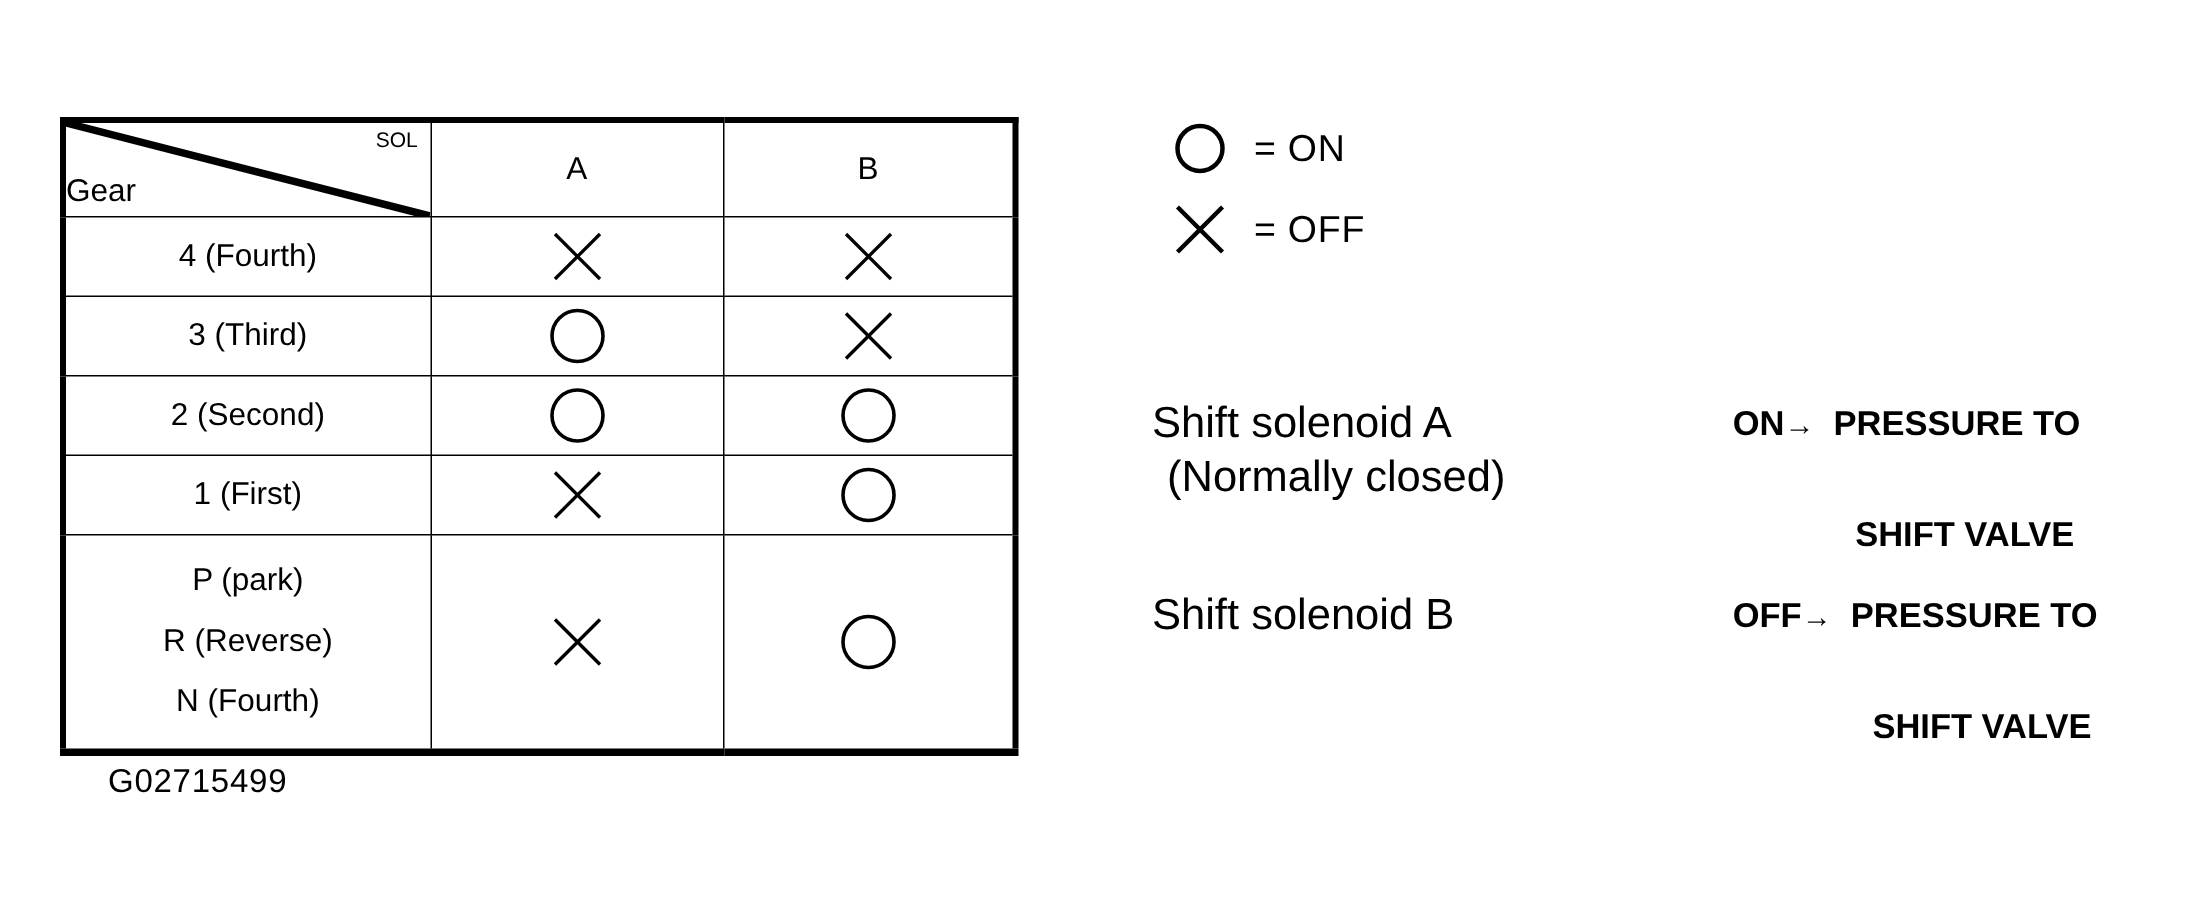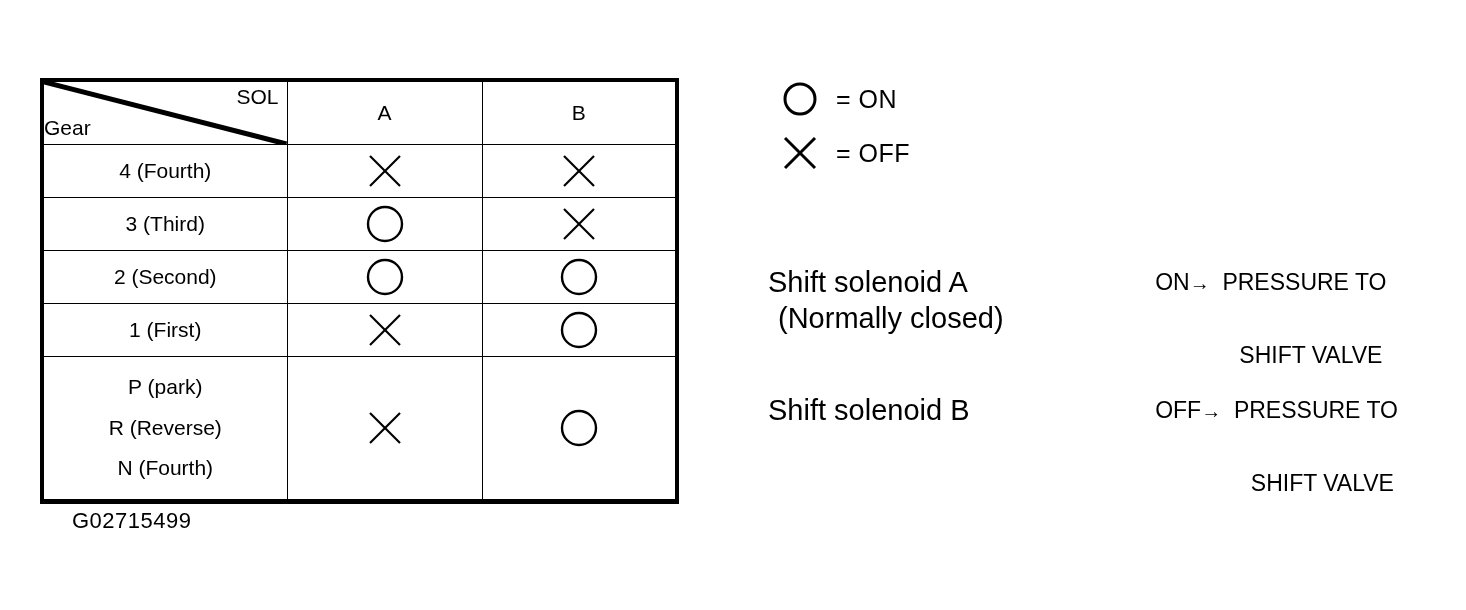--- a/index.html
+++ b/index.html
@@ -56,21 +56,21 @@
   .corner-diagonal {
     position: absolute;
     left: 0; top: 0;
     width: 100%; height: 100%;
     display: block;
   }
   .corner-sol {
     position: absolute;
     right: 8px;
     top: 4px;
-    font-size: 21px;
+    font-size: 14px;
     line-height: 1;
   }
   .corner-gear {
     position: absolute;
     left: 0;
     bottom: 6px;
     font-size: 21px;
     line-height: 1;
     text-align: right;
   }
@@ -145,20 +145,21 @@
     line-height: 36px;
     white-space: pre-line;
   }
   .note-name .indent { padding-left: 10px; display: block; }
   .note-effect {
     position: absolute;
     left: 336px;
     top: 0;
     font-size: 23px;
     line-height: 36px;
+    font-weight: bold;
   }
   .note-effect .line1 { display: block; white-space: pre; }
   .note-effect .line2 { display: block; text-align: right; padding-right: 4px; }
   .arrow-glyph { font-size: 20px; }
 
   
   .caption {
     position: absolute;
     left: 40px;
     top: 508px;

